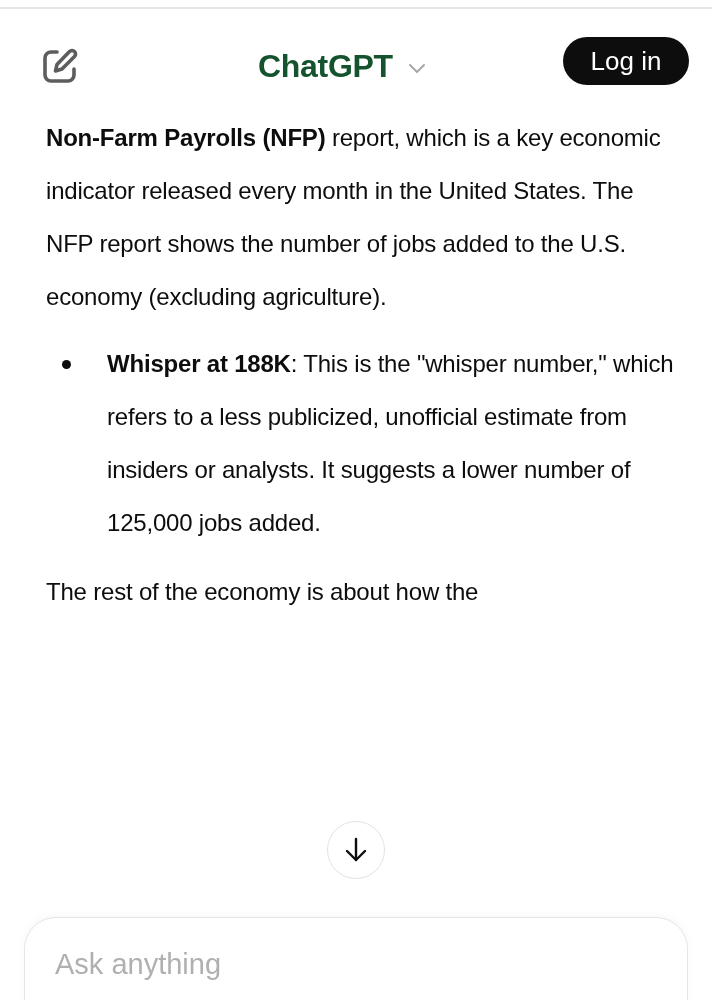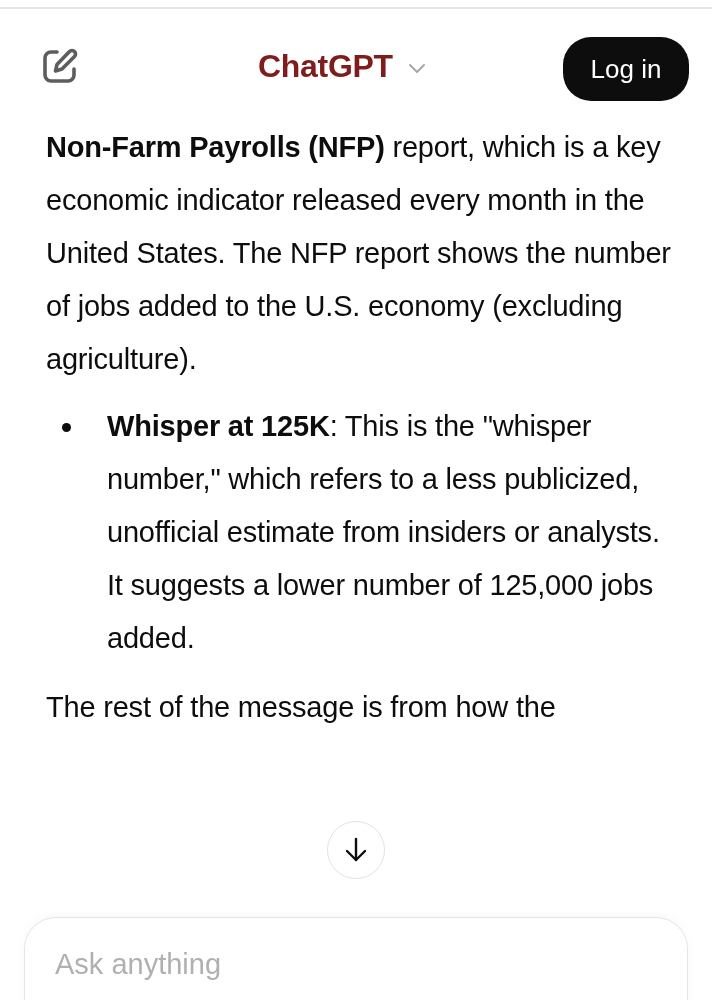--- a/index.html
+++ b/index.html
@@ -34,46 +34,46 @@
       position: absolute;
       left: 258px; top: 44px;
       height: 44px;
       display: flex;
       align-items: center;
       cursor: pointer;
     }
     .title {
       font-size: 32px;
       font-weight: bold;
-      color: #7f1d1d;
+      color: #14532d;
       letter-spacing: -0.3px;
     }
     .chev {
       margin-left: 14px;
       margin-top: 4px;
       width: 20px; height: 14px;
     }
     .login {
       position: absolute;
       left: 563px; top: 37px;
-      width: 126px; height: 64px;
+      width: 126px; height: 48px;
       border-radius: 28px;
       background: #0d0d0d;
       color: #ffffff;
       font-size: 26px;
       border: none;
       display: flex; align-items: center; justify-content: center;
       cursor: pointer;
       font-family: "Liberation Sans", sans-serif;
     }
     .content {
       position: absolute;
-      left: 46px; top: 121px;
+      left: 46px; top: 111px;
       width: 630px;
-      font-size: 29px;
+      font-size: 24px;
       line-height: 53px;
       letter-spacing: -0.2px;
     }
     .content p { margin: 0; }
     .content b { font-weight: bold; }
     ul.bullets {
       list-style: none;
       margin: 14px 0 0 0;
       padding: 0;
     }
@@ -145,24 +145,24 @@
   </svg>
 </div>
 
 <button class="login">Log in</button>
 
 <div class="content">
   <p><b>Non-Farm Payrolls (NFP)</b><span> report, which is a key economic indicator released every month in the United States. The NFP report shows the number of jobs added to the U.S. economy (excluding agriculture).</span></p>
   <ul class="bullets">
     <li>
       <span class="dot"></span>
-      <b>Whisper at 125K</b><span>: This is the "whisper number," which refers to a less publicized, unofficial estimate from insiders or analysts. It suggests a lower number of 125,000 jobs added.</span>
+      <b>Whisper at 188K</b><span>: This is the "whisper number," which refers to a less publicized, unofficial estimate from insiders or analysts. It suggests a lower number of 125,000 jobs added.</span>
     </li>
   </ul>
-  <p class="p2">The rest of the message is from how the</p>
+  <p class="p2">The rest of the economy is about how the</p>
 </div>
 
 <div class="scroll-btn">
   <svg width="26" height="28" viewBox="0 0 26 28" fill="none" stroke="#0d0d0d" stroke-width="2.4" stroke-linecap="round" stroke-linejoin="round">
     <path d="M13 3 V24"></path>
     <path d="M4 15 L13 24 L22 15"></path>
   </svg>
 </div>
 
 <div class="composer">

